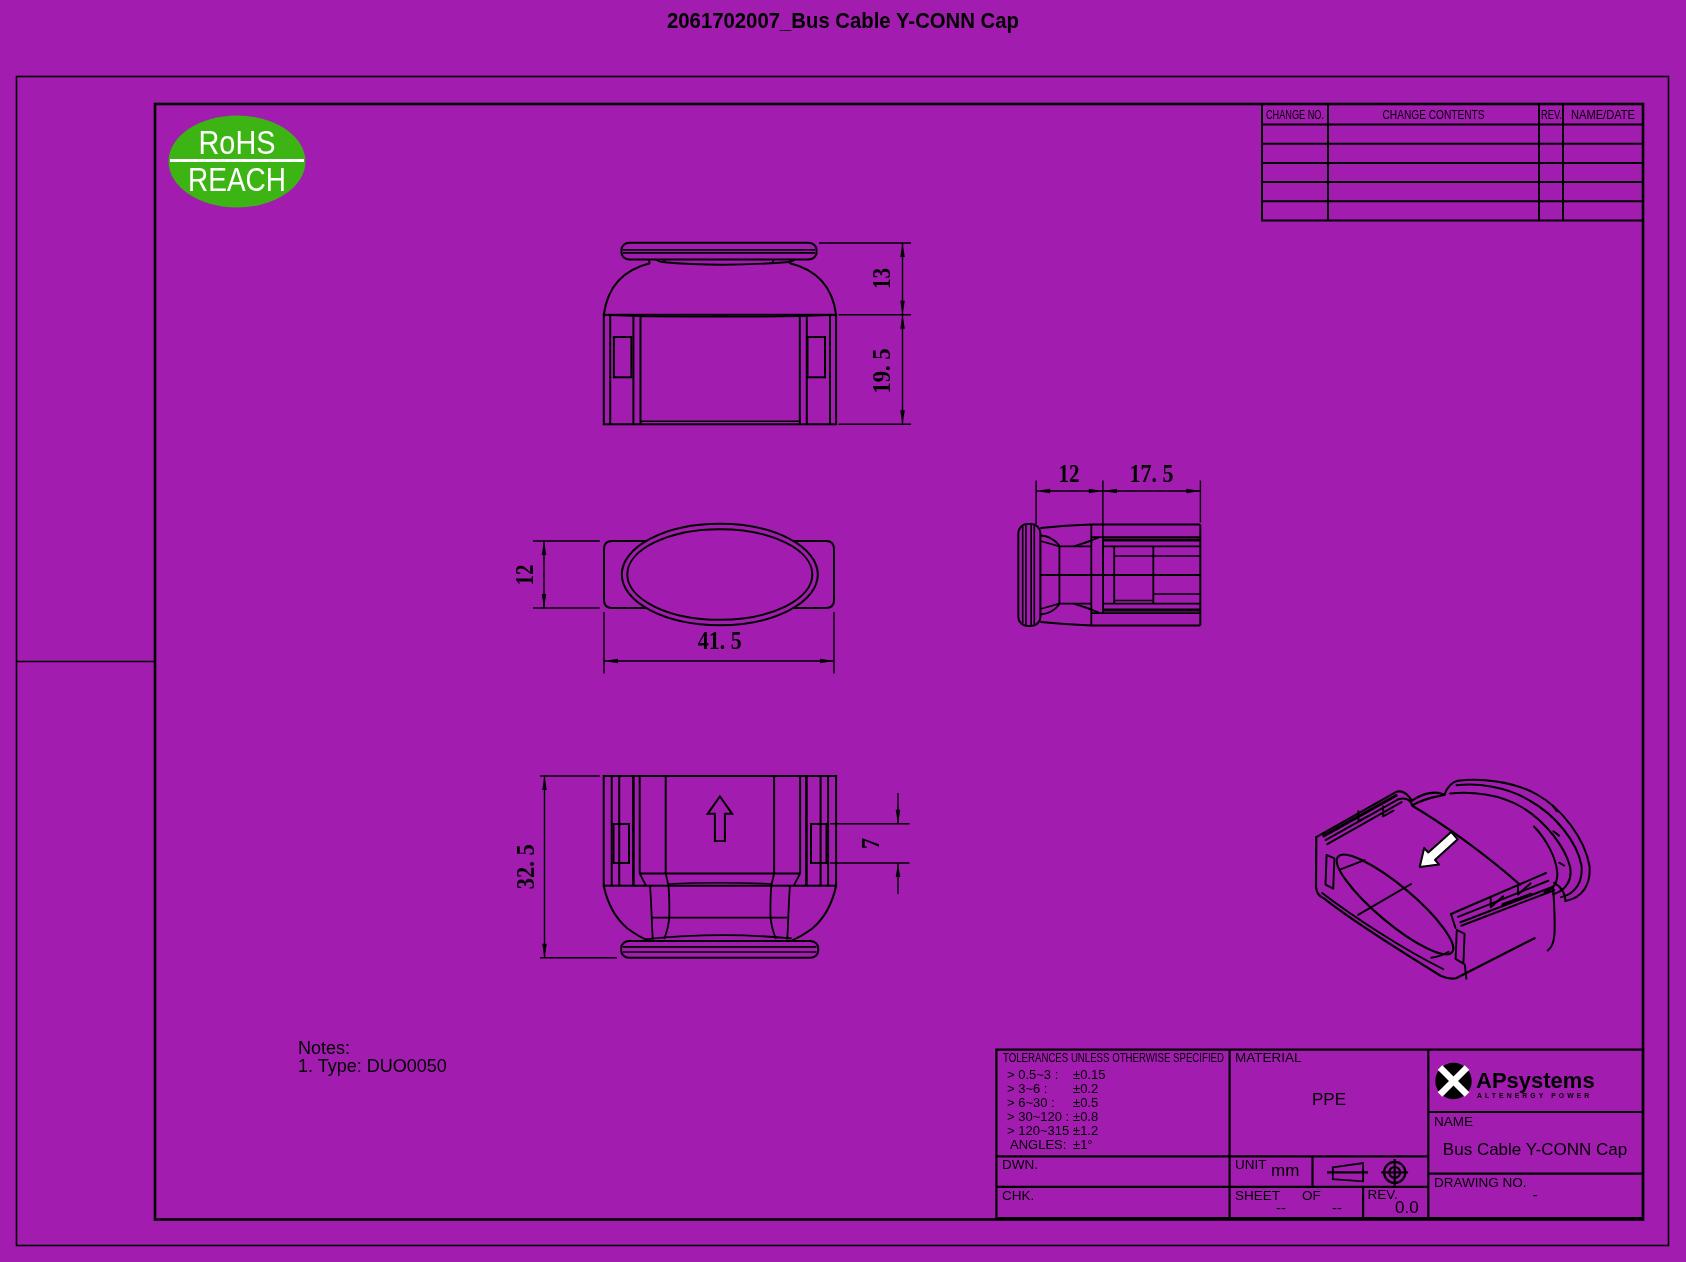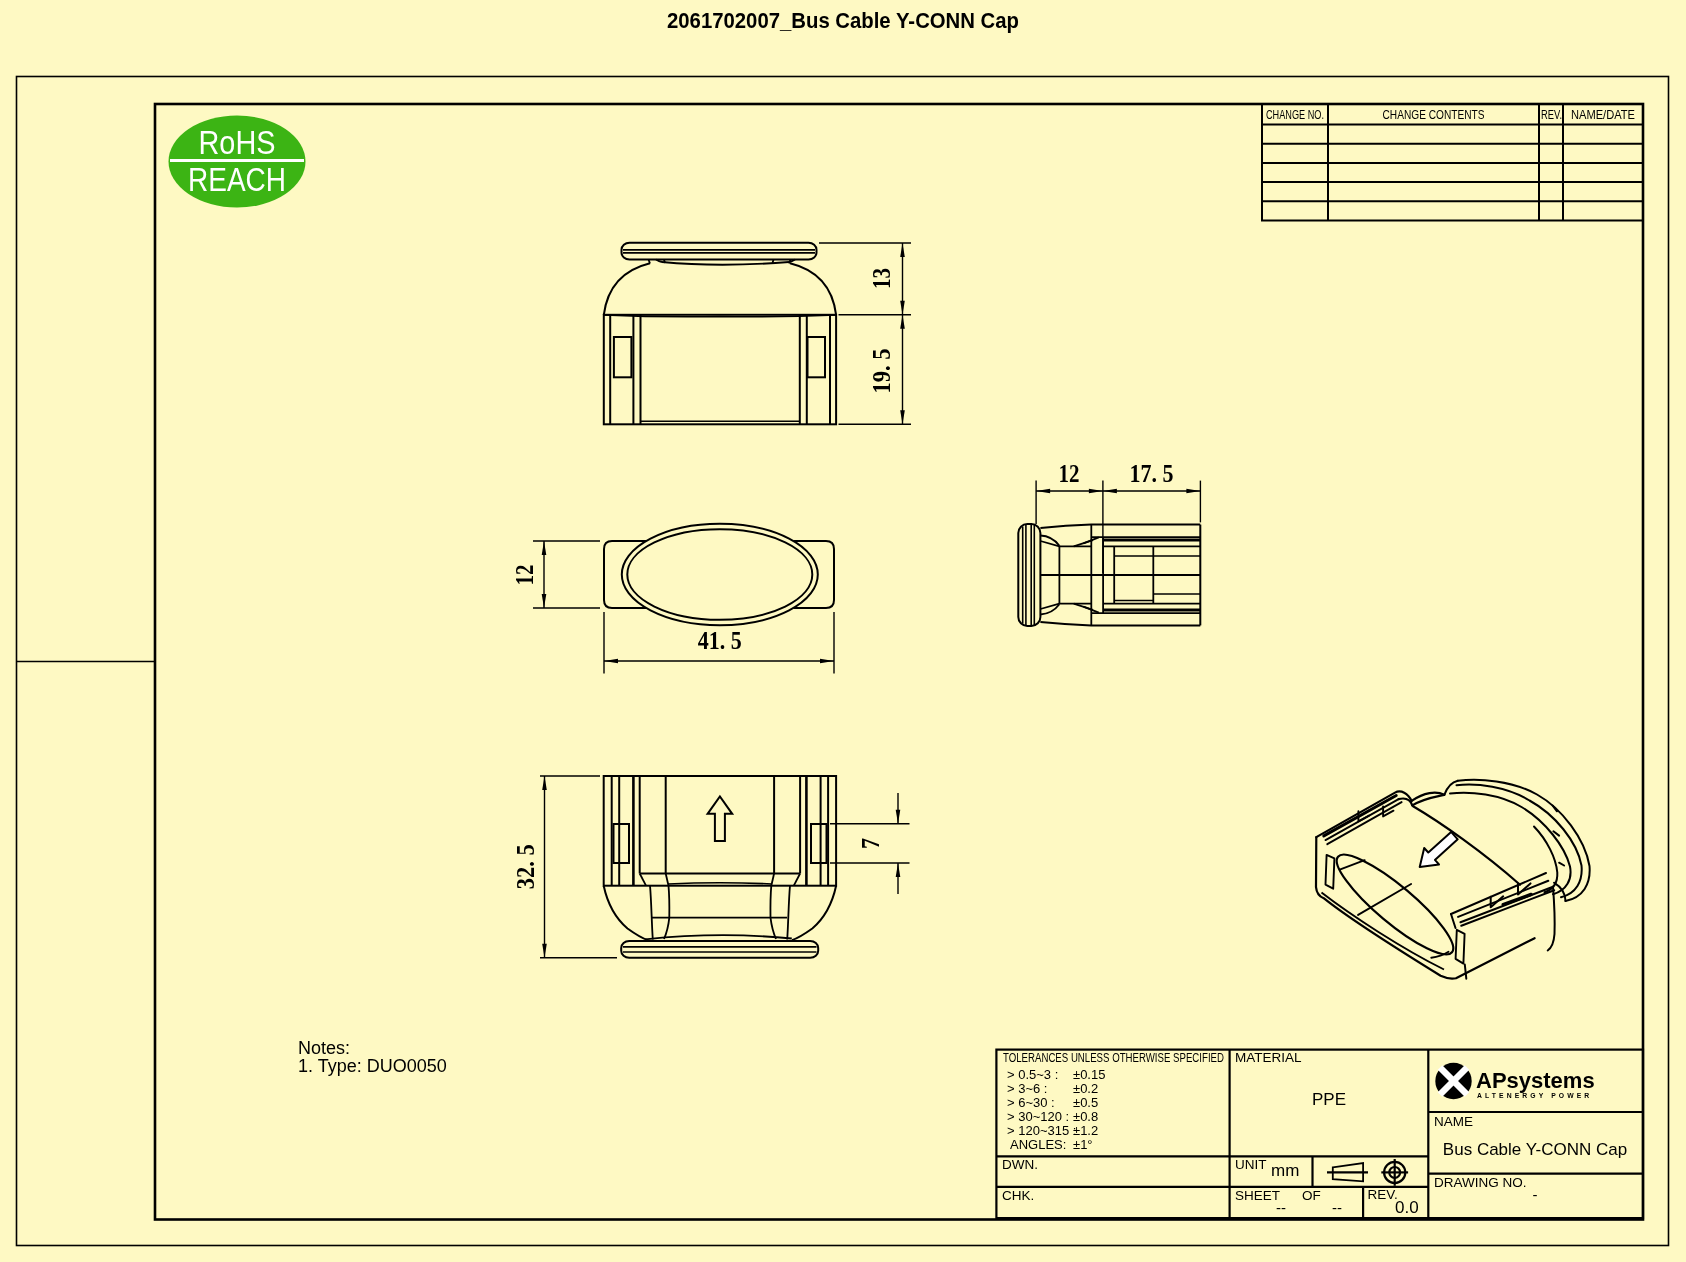--- a/index.html
+++ b/index.html
@@ -1,16 +1,16 @@
 <!DOCTYPE html>
 <html><head>
 <meta charset="utf-8">
 <style>
   html,body{margin:0;padding:0;background:#fff;}
-  .page{position:relative;width:1686px;height:1262px;background:#fef9c3;overflow:hidden;
+  .page{position:relative;width:1686px;height:1262px;background:#a21caf;overflow:hidden;
         font-family:"Liberation Sans", sans-serif;}
   svg{position:absolute;left:0;top:0;}
   text{font-family:"Liberation Sans", sans-serif;}
   .dim{font-family:"Liberation Serif", serif;font-weight:bold;font-size:25px;fill:#000;}
 </style>
 </head>
 <body>
 <div class="page">
 <svg width="1686" height="1262" viewBox="0 0 1686 1262">
 

